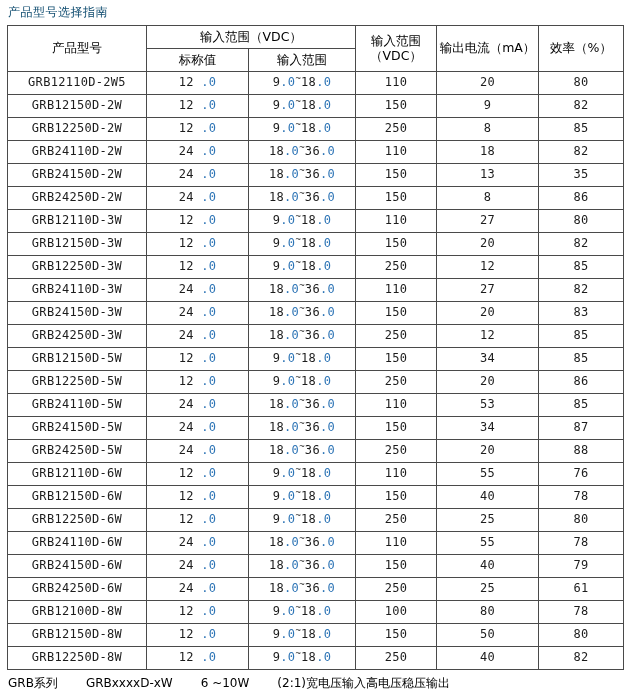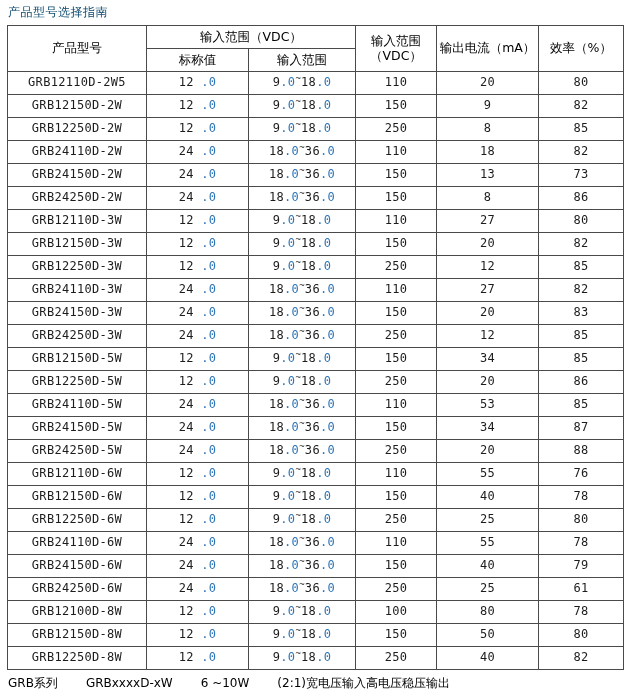--- a/index.html
+++ b/index.html
@@ -130,21 +130,21 @@
           <td>110</td>
           <td>18</td>
           <td>82</td>
         </tr>
         <tr>
           <td>GRB24150D-2W</td>
           <td>24 <span class="frac">.0</span></td>
           <td>18<span class="frac">.0</span><sup class="tld">~</sup>36<span class="frac">.0</span></td>
           <td>150</td>
           <td>13</td>
-          <td>73</td>
+          <td>35</td>
         </tr>
         <tr>
           <td>GRB24250D-2W</td>
           <td>24 <span class="frac">.0</span></td>
           <td>18<span class="frac">.0</span><sup class="tld">~</sup>36<span class="frac">.0</span></td>
           <td>150</td>
           <td>8</td>
           <td>86</td>
         </tr>
         <tr>

